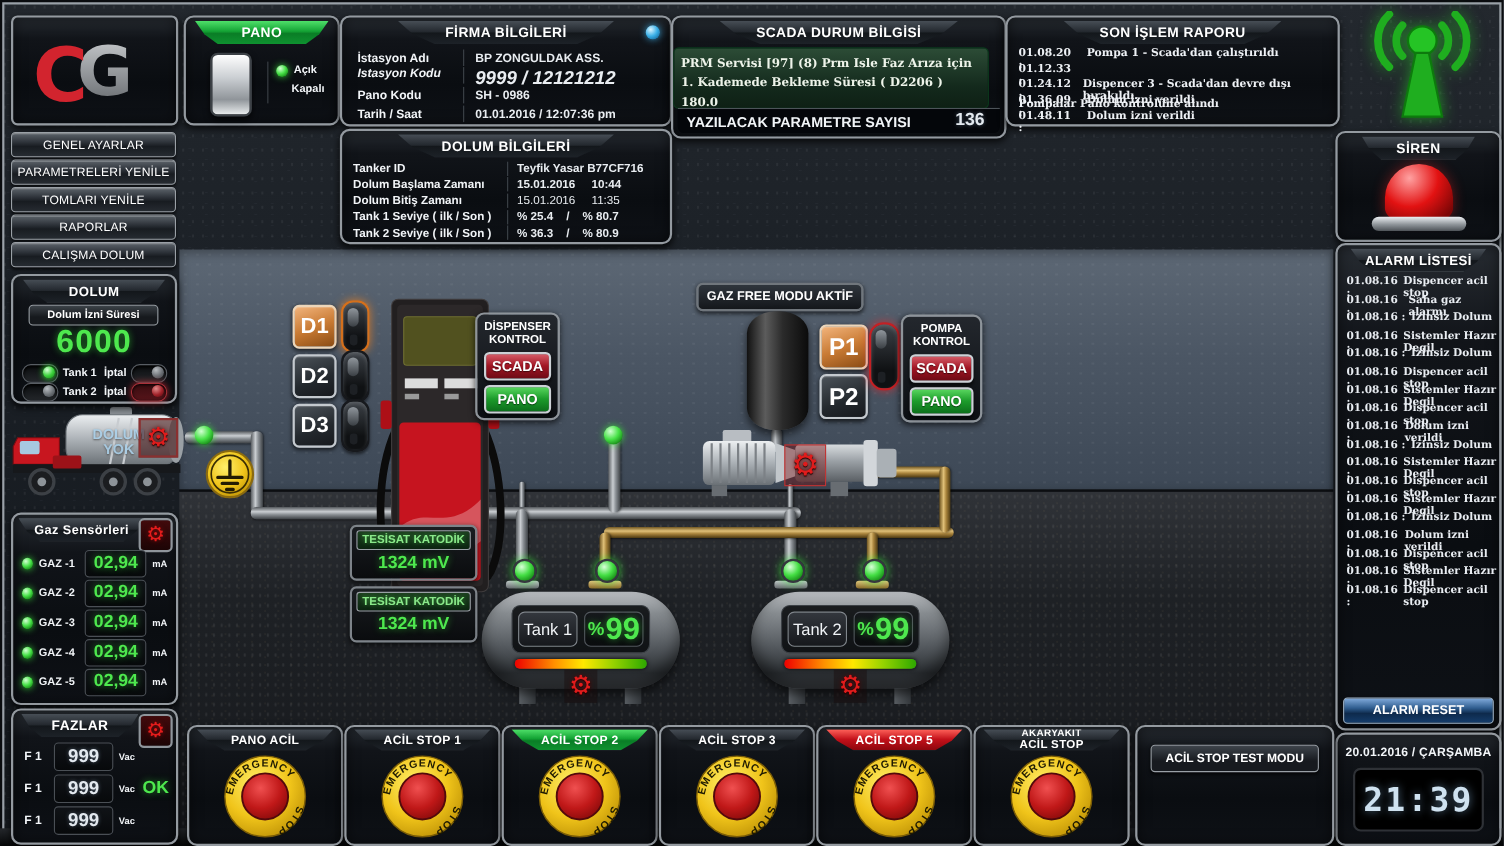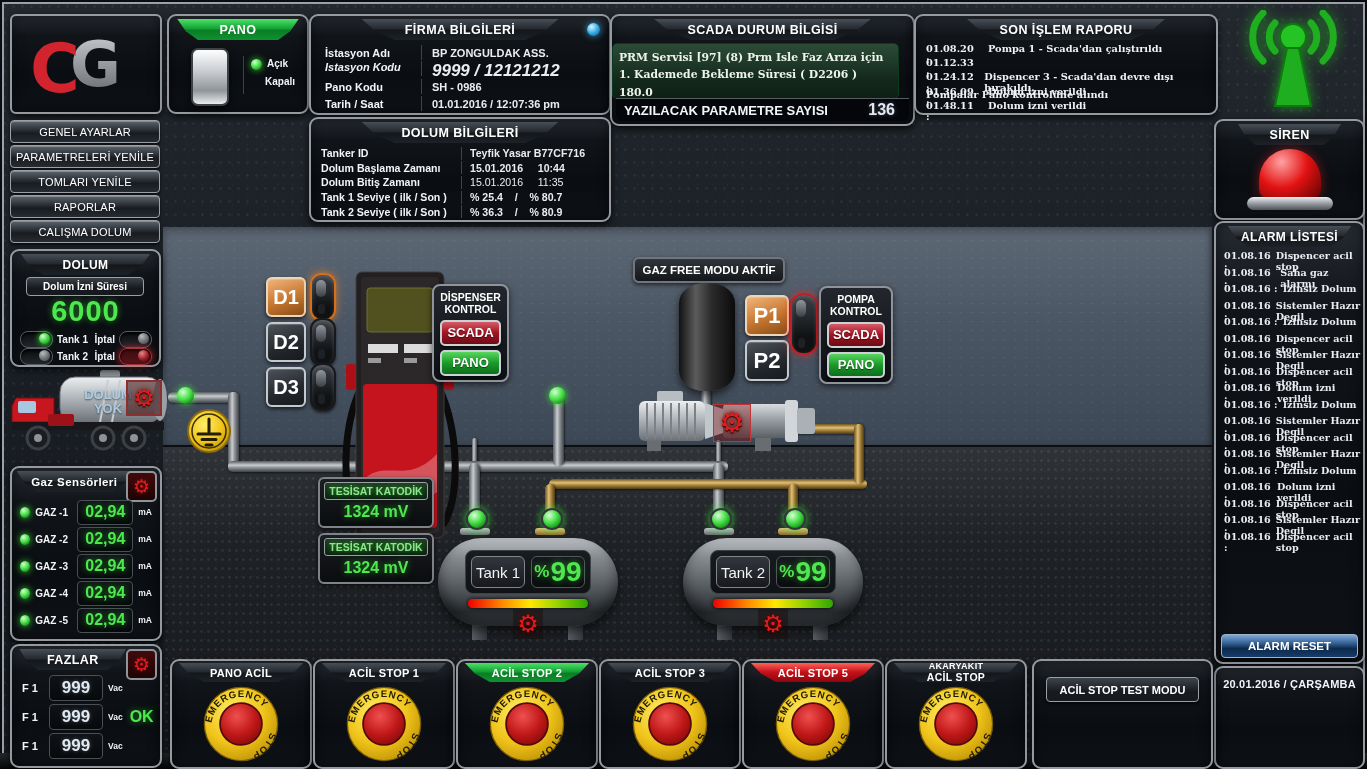--- a/index.html
+++ b/index.html
@@ -639,20 +639,23 @@
       <div class="alarm-row">
           <span>01.08.16 :</span>
           <span>Dispencer acil stop</span>
         </div>
     </div>
     <div class="reset-btn">ALARM RESET</div>
   </div>
 
   <div class="panel" style="left:1214px;top:666px;width:147px;height:99px;">
     <div class="abs lbl" style="left:0;top:10px;width:100%;text-align:center;font-size:11px;letter-spacing:.2px;">20.01.2016  / ÇARŞAMBA</div>
+    <div class="abs" style="left:14px;top:30px;width:115px;height:54px;background:#000;border:2px solid #2e3136;border-radius:7px;box-shadow:inset 0 0 12px #000;display:flex;align-items:center;justify-content:center;">
+      <span class="digital" style="font-size:30px;font-weight:bold;color:#cfe2f0;letter-spacing:2px;text-shadow:0 0 9px rgba(140,190,230,.55);">21:39</span>
+    </div>
   </div>
 
   <div class="panel" style="left:170px;top:659px;width:138px;height:106px;">
     <div class="estop-hdr">
         <span class="l1">PANO ACİL</span>
       </div>
     <svg class="estop-svg" viewBox="0 0 94 94">
       <circle cx="47" cy="47" r="42" fill="url(#gY)" stroke="#7a5c06" stroke-width="1.5"></circle>
       <circle cx="47" cy="47" r="24" fill="url(#gR)" stroke="#530a0c" stroke-width="2"></circle>
       <text class="e-txt"><textPath href="#etp" startOffset="4%">EMERGENCY</textPath></text>

